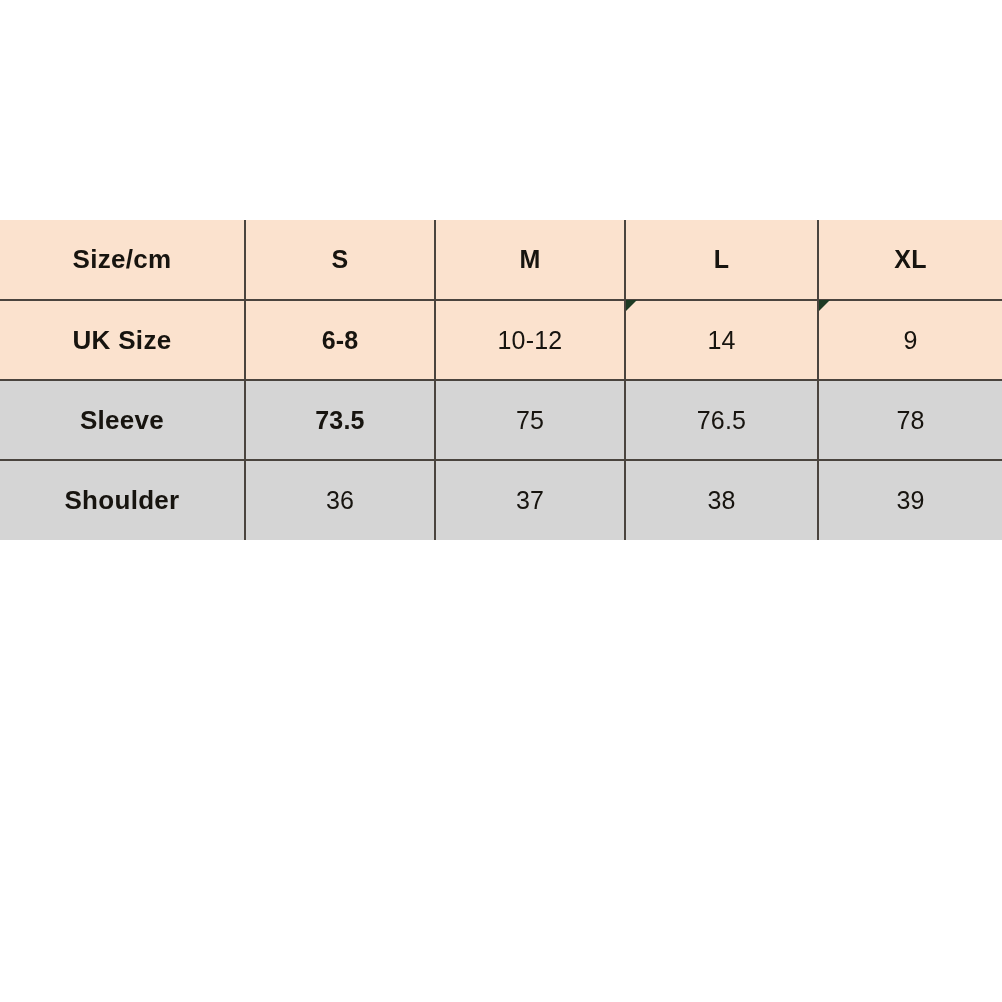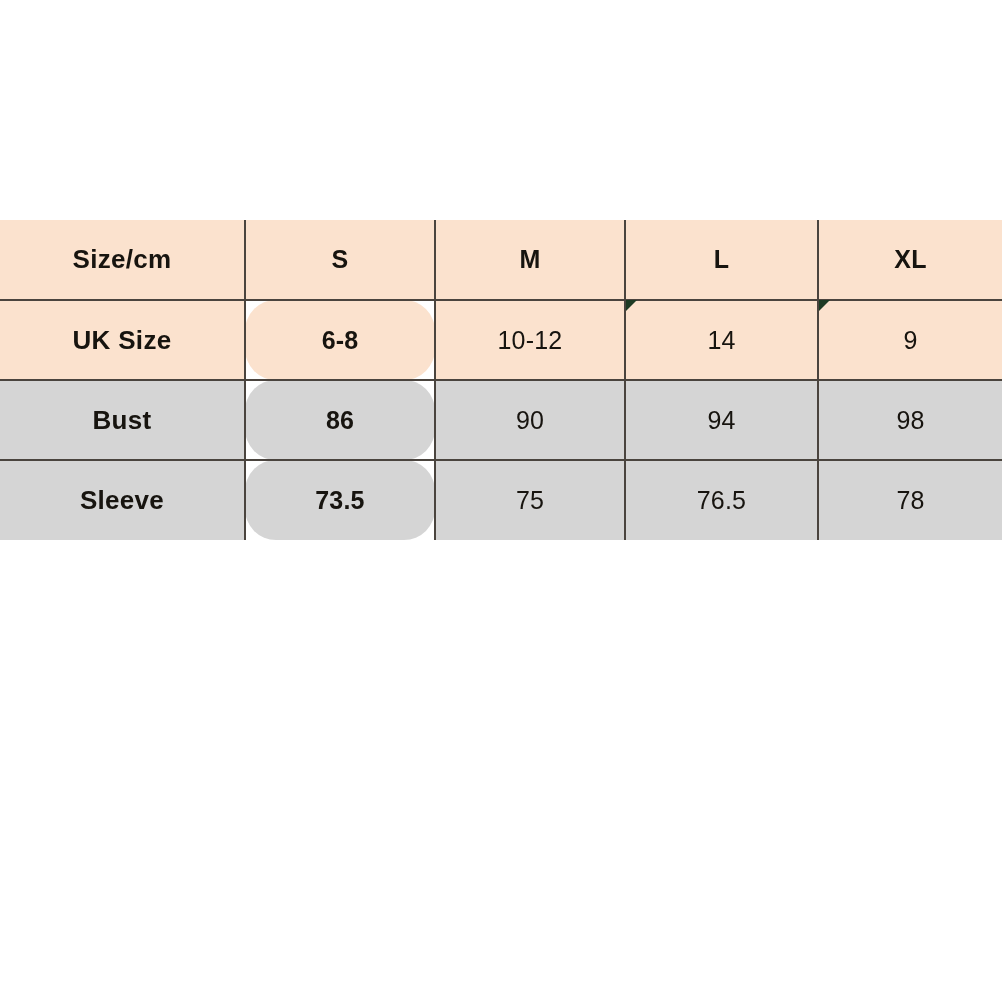--- a/index.html
+++ b/index.html
@@ -66,21 +66,20 @@
   #size-chart-table tr.head-row td {
     background: #fbe2ce;
   }
   
   #size-chart-table tr.data-row td {
     background: #d5d5d5;
   }
 
   .em {
     font-weight: bold;
-    border-radius: 31px;
   }
   .plain {
     font-weight: normal;
   }
 
   
   .size-head {
     font-weight: bold;
     font-size: 26px;
   }
@@ -121,37 +120,37 @@
       </tr>
 
       <tr class="head-row">
         <td class="label-cell">UK Size</td>
         <td class="em">6-8</td>
         <td class="plain">10-12</td>
         <td class="plain">14</td>
         <td class="plain">9</td>
       </tr>
 
-      <tr class="data-row">
-        <td class="label-cell">Bust</td>
-        <td class="em">86</td>
-        <td class="plain">90</td>
-        <td class="plain">94</td>
-        <td class="plain">98</td>
-      </tr>
 
       <tr class="data-row">
         <td class="label-cell">Sleeve</td>
         <td class="em">73.5</td>
         <td class="plain">75</td>
         <td class="plain">76.5</td>
         <td class="plain">78</td>
       </tr>
 
 
+      <tr class="data-row">
+        <td class="label-cell">Shoulder</td>
+        <td class="plain">36</td>
+        <td class="plain">37</td>
+        <td class="plain">38</td>
+        <td class="plain">39</td>
+      </tr>
 
 
     </tbody>
   </table>
 
   <span id="artifact-l" class="corner-artifact"></span>
   <span id="artifact-xl" class="corner-artifact"></span>
 
 </div>
 

